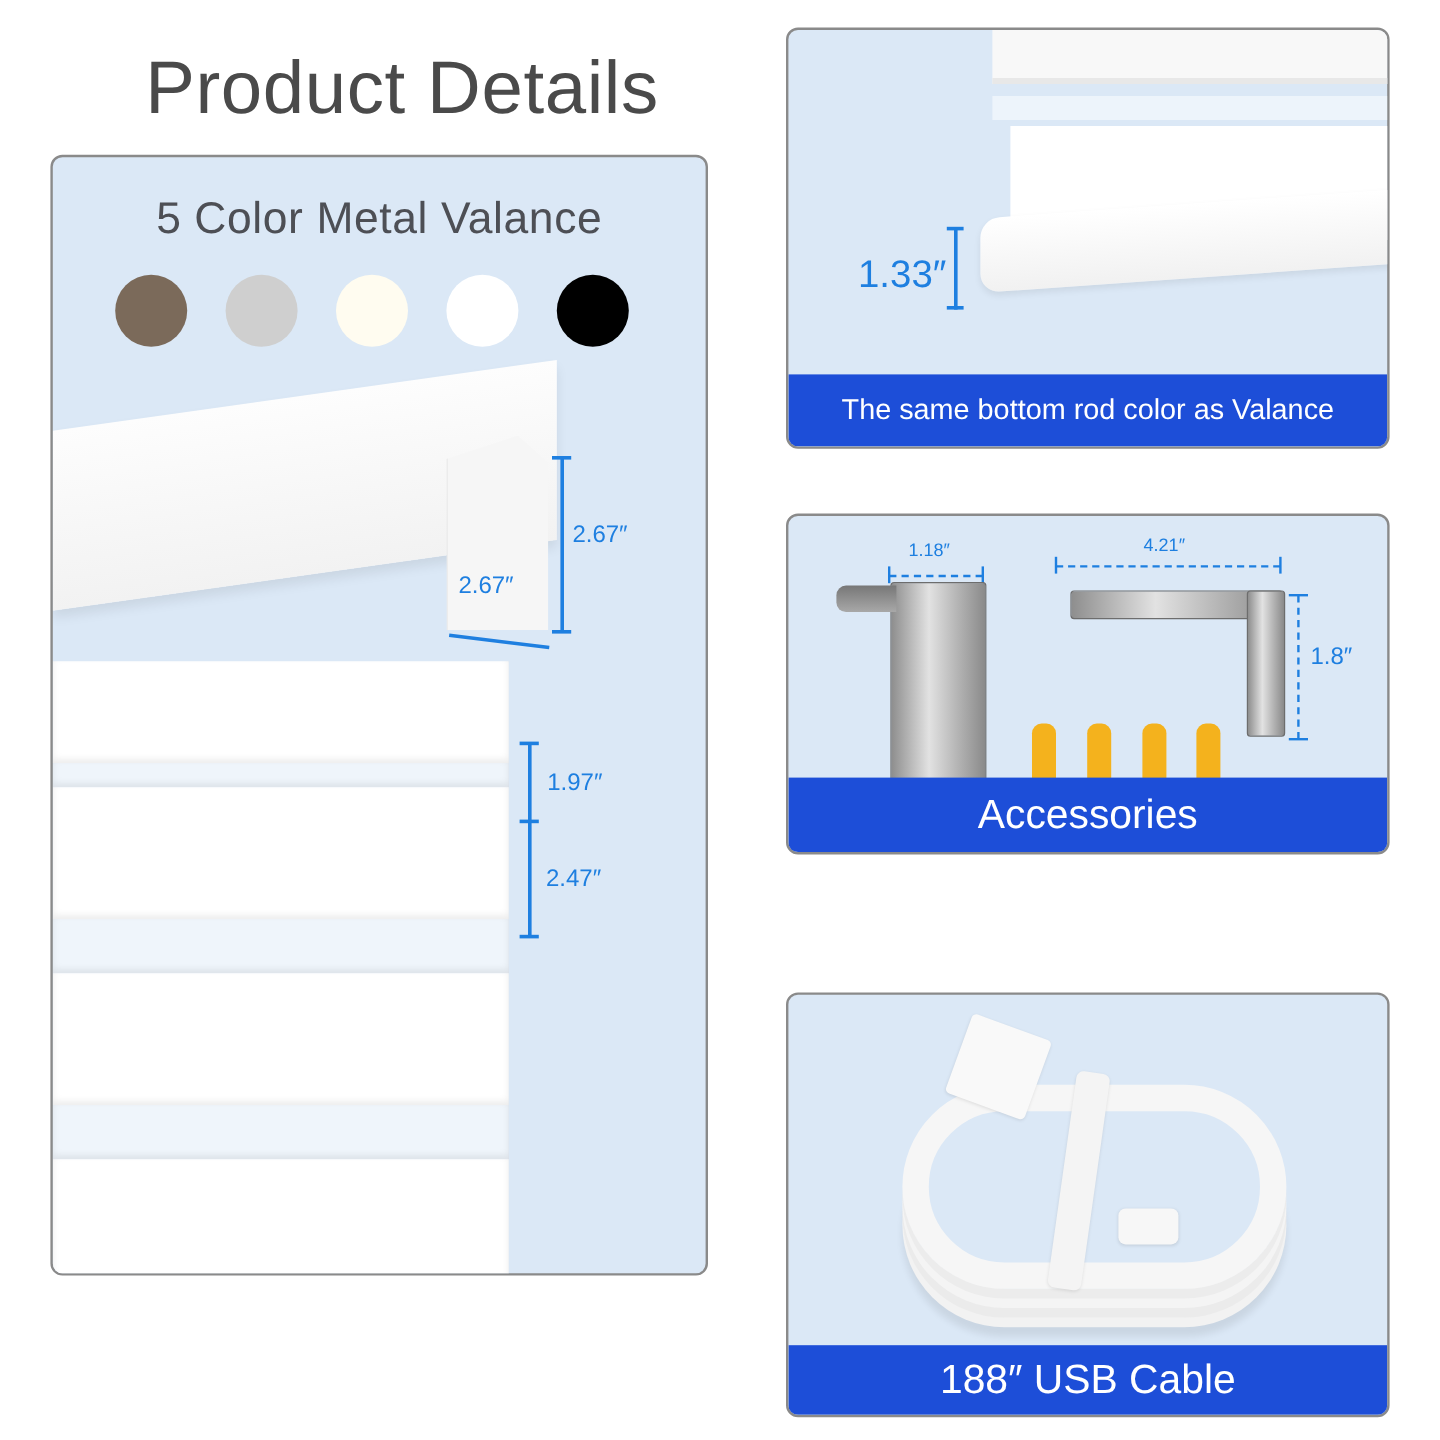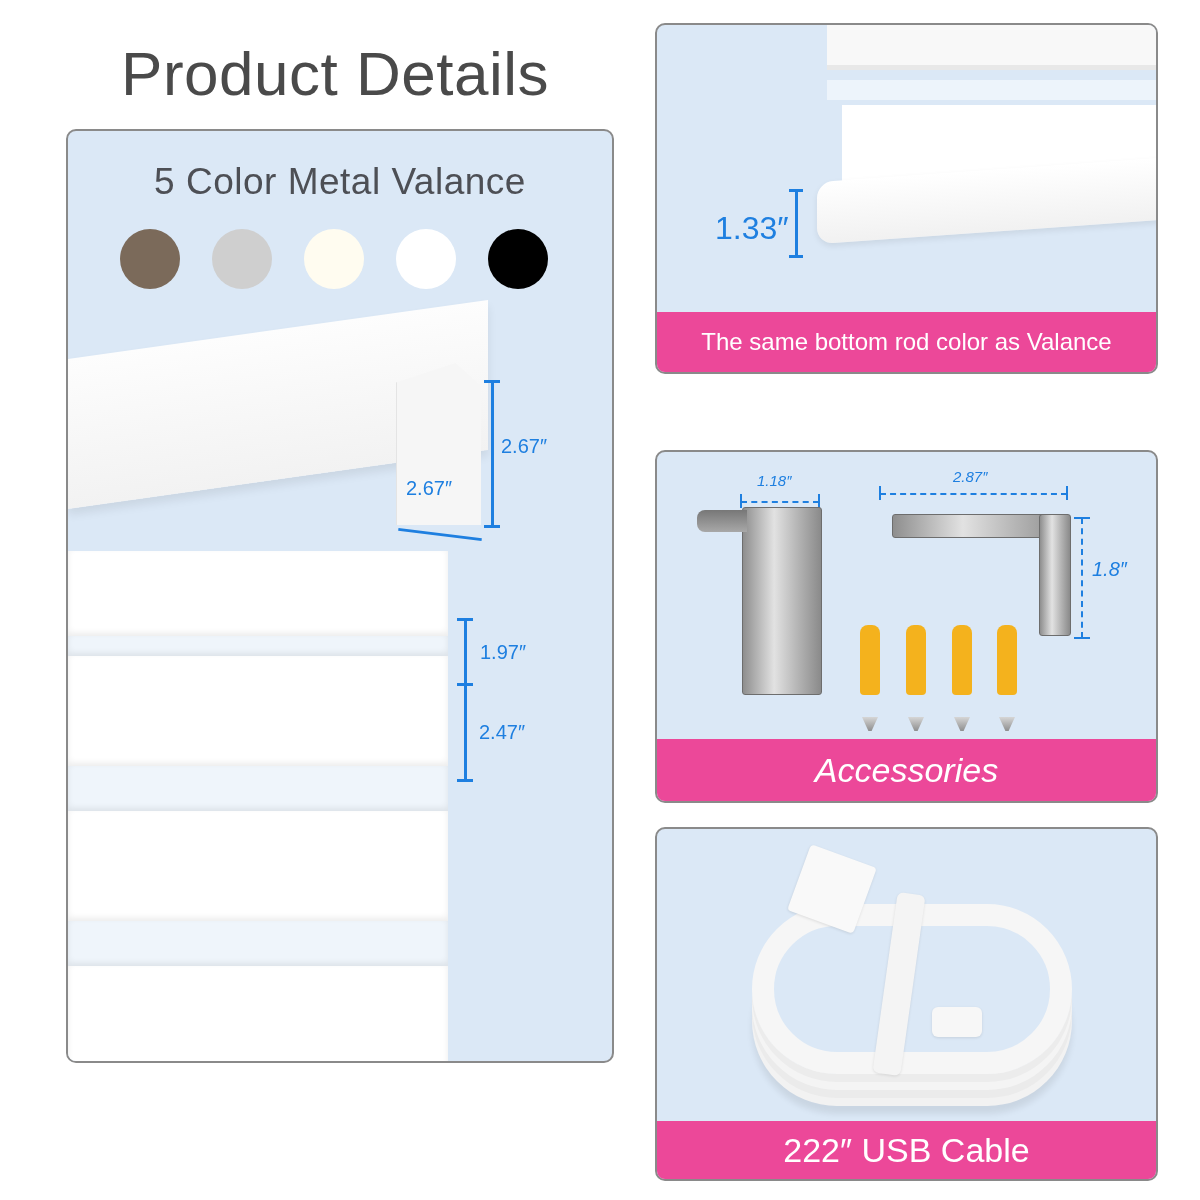--- a/index.html
+++ b/index.html
@@ -1,32 +1,32 @@
 <!DOCTYPE html>
 <html><head>
 <meta charset="utf-8">
 <style>
   * { box-sizing: border-box; margin: 0; padding: 0; }
   body { width: 1200px; height: 1200px; background: #ffffff; font-family: "Liberation Sans", "DejaVu Sans", sans-serif; position: relative; overflow: hidden; }
   .title { position: absolute; left: 50px; top: 38px; width: 570px; text-align: center; font-size: 62px; color: #4a4a4a; font-weight: 500; letter-spacing: 0.5px; }
   .panel { position: absolute; background: #dbe8f6; border: 2px solid #8a8a8a; border-radius: 10px; overflow: hidden; }
-  .left-panel { left: 66px; top: 129px; width: 548px; height: 934px; }
+  .left-panel { left: 42px; top: 129px; width: 548px; height: 934px; }
   .valance-title { position: absolute; top: 30px; left: 0; width: 100%; text-align: center; font-size: 37px; color: #4d4f55; letter-spacing: 0.5px; }
   .swatches { position: absolute; top: 98px; left: 52px; display: flex; gap: 32px; }
   .swatch { width: 60px; height: 60px; border-radius: 50%; }
   .blind { position: absolute; left: 0; width: 380px; background: #ffffff; box-shadow: inset 0 -3px 6px rgba(0,0,0,0.08); }
   .blind.sheer { background: rgba(255,255,255,0.55); }
   .valance { position: absolute; left: 0; top: 228px; width: 420px; height: 150px; background: linear-gradient(180deg,#fdfdfd 0%,#f2f2f2 100%); transform: skewY(-8deg); transform-origin: left top; box-shadow: 0 6px 10px rgba(0,0,0,0.08); }
   .endcap { position: absolute; left: 328px; top: 232px; width: 85px; height: 162px; background: #f6f6f6; clip-path: polygon(0 12%, 70% 0, 100% 14%, 100% 100%, 0 100%); border-left: 1px solid #e4e4e4; }
   .dim { position: absolute; color: #1e7fe0; font-size: 20px; }
   .vline { position: absolute; width: 3px; background: #1e7fe0; }
   .hcap { position: absolute; height: 3px; width: 16px; background: #1e7fe0; }
-  .caption { position: absolute; left: 0; bottom: 0; width: 100%; background: #ec4899; color: #ffffff; text-align: center; }
+  .caption { position: absolute; left: 0; bottom: 0; width: 100%; background: #1d4ed8; color: #ffffff; text-align: center; }
   .tr-panel { left: 655px; top: 23px; width: 503px; height: 351px; }
-  .mid-panel { left: 655px; top: 450px; width: 503px; height: 353px; font-style: italic; }
+  .mid-panel { left: 655px; top: 428px; width: 503px; height: 284px; }
   .bot-panel { left: 655px; top: 827px; width: 503px; height: 354px; }
   .small-dim { position: absolute; color: #1e7fe0; font-size: 15px; }
   .dashline { position: absolute; border-top: 2px dashed #1e7fe0; height: 0; }
   .bracket { position: absolute; background: linear-gradient(90deg,#8e8e8e,#e2e2e2 40%,#b5b5b5 70%,#8a8a8a); border: 1px solid #6d6d6d; border-radius: 3px; }
   .anchor { position: absolute; width: 20px; height: 70px; background: #f4b21d; border-radius: 8px 8px 4px 4px; }
   .screw { position: absolute; width: 16px; height: 14px; background: linear-gradient(#d6d6d6,#8e8e8e); clip-path: polygon(0 0,100% 0,60% 100%,40% 100%); }
 </style>
 </head>
 <body>
 
@@ -89,21 +89,21 @@
   <div class="dashline" style="left:84px;top:49px;width:78px;"></div>
   <div style="position:absolute;left:83px;top:42px;width:2px;height:14px;background:#1e7fe0;"></div>
   <div style="position:absolute;left:161px;top:42px;width:2px;height:14px;background:#1e7fe0;"></div>
   <div class="small-dim" style="left:100px;top:20px;">1.18″</div>
   <div class="bracket" style="left:85px;top:55px;width:80px;height:188px;"></div>
   <div style="position:absolute;left:40px;top:58px;width:50px;height:22px;background:linear-gradient(#777,#a8a8a8);border-radius:8px 0 0 8px;"></div>
 
   <div class="dashline" style="left:223px;top:41px;width:187px;"></div>
   <div style="position:absolute;left:222px;top:34px;width:2px;height:14px;background:#1e7fe0;"></div>
   <div style="position:absolute;left:409px;top:34px;width:2px;height:14px;background:#1e7fe0;"></div>
-  <div class="small-dim" style="left:296px;top:16px;">2.87″</div>
+  <div class="small-dim" style="left:296px;top:16px;">4.21″</div>
   <div class="bracket" style="left:235px;top:62px;width:177px;height:24px;"></div>
   <div class="bracket" style="left:382px;top:62px;width:32px;height:122px;"></div>
   <div style="position:absolute;left:424px;top:66px;width:2px;height:120px;border-left:2px dashed #1e7fe0;"></div>
   <div style="position:absolute;left:417px;top:65px;width:16px;height:2px;background:#1e7fe0;"></div>
   <div style="position:absolute;left:417px;top:185px;width:16px;height:2px;background:#1e7fe0;"></div>
   <div class="small-dim" style="left:435px;top:106px;font-size:20px;">1.8″</div>
 
   <div>
     <div class="anchor" style="left:203px;top:173px;"></div>
       <div class="screw" style="left:205px;top:265px;"></div>
@@ -117,14 +117,14 @@
   <div class="caption" style="height:62px;line-height:62px;font-size:34px;">Accessories</div>
 </div>
 
 <div class="panel bot-panel">
   <div>
     <div style="position:absolute;left:95px;top:75px;width:320px;height:170px;border:22px solid #f6f6f6;border-radius:90px;box-shadow:0 8px 0 #ececec,0 16px 0 #f4f4f4,0 24px 0 #ebebeb,0 32px 0 #f2f2f2,0 40px 6px rgba(0,0,0,0.08);"></div>
     <div style="position:absolute;left:228px;top:64px;width:28px;height:182px;background:#f4f4f4;transform:rotate(8deg);border-radius:6px;box-shadow:0 1px 3px rgba(0,0,0,0.1);"></div>
     <div style="position:absolute;left:140px;top:25px;width:70px;height:70px;background:#f9f9f9;transform:rotate(20deg);border-radius:4px;box-shadow:0 1px 3px rgba(0,0,0,0.1);"></div>
     <div style="position:absolute;left:275px;top:178px;width:50px;height:30px;background:#f7f7f7;border-radius:6px;box-shadow:0 1px 3px rgba(0,0,0,0.1);"></div>
   </div>
-  <div class="caption" style="height:58px;line-height:58px;font-size:34px;">222″ USB Cable</div>
+  <div class="caption" style="height:58px;line-height:58px;font-size:34px;">188″ USB Cable</div>
 </div>
 
 </body></html>

